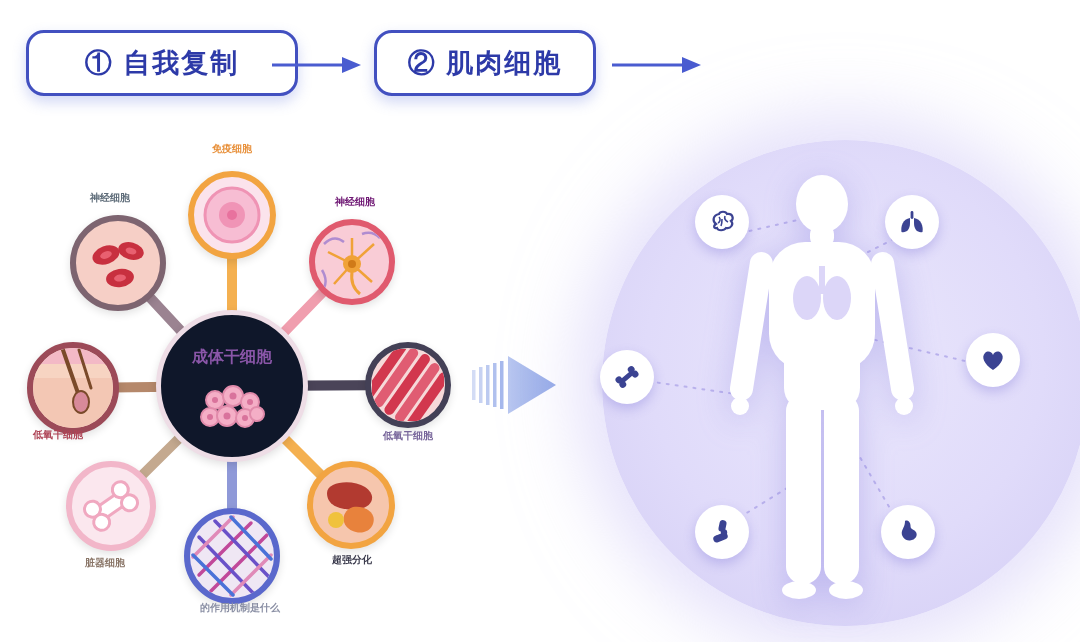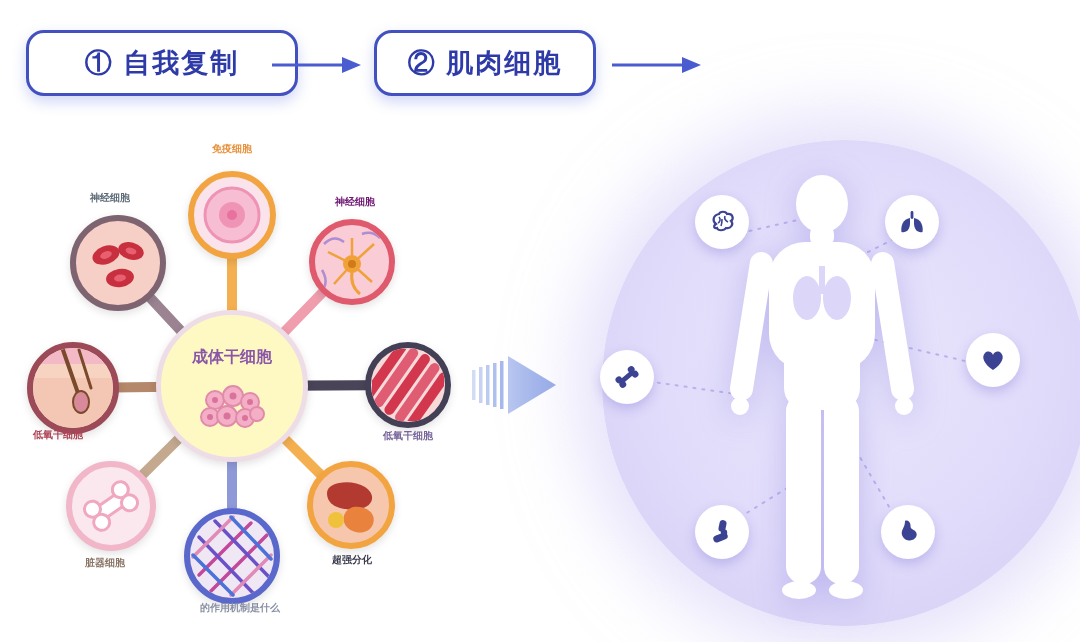--- a/index.html
+++ b/index.html
@@ -25,21 +25,21 @@
     display:flex;align-items:center;justify-content:center;overflow:hidden;
     box-shadow:0 3px 8px rgba(0,0,0,.12);}
   .c-immune{left:188px;top:41px;width:88px;height:88px;border:6px solid #f2a441;background:#fbe3ec}
   .c-blood{left:70px;top:85px;width:96px;height:96px;border:6px solid #7d6470;background:#f6cfc6}
   .c-nerve{left:309px;top:89px;width:86px;height:86px;border:6px solid #e05a6e;background:#f9ccd6}
   .c-follicle{left:27px;top:212px;width:92px;height:92px;border:6px solid #9c4a58;background:#f7ddd3}
   .c-muscle{left:365px;top:212px;width:86px;height:86px;border:6px solid #434056;background:#f6d9d9}
   .c-bone{left:66px;top:331px;width:90px;height:90px;border:6px solid #f2b6c9;background:#fbe7ee}
   .c-organ{left:307px;top:331px;width:88px;height:88px;border:6px solid #f2a441;background:#f6c6ad}
   .c-skin{left:184px;top:378px;width:96px;height:96px;border:6px solid #5a68cc;background:#efe7f4}
-  .c-center{left:156px;top:180px;width:152px;height:152px;border:5px solid #eedde6;background:#fef9c3;
+  .c-center{left:156px;top:180px;width:152px;height:152px;border:5px solid #eedde6;background:#0f172a;
     flex-direction:column;gap:16px;z-index:3;}
   .center-label{font-size:16px;font-weight:bold;color:#8a56a8;margin-top:10px;}
   .lbl{position:absolute;font-size:10px;font-weight:bold;transform:translateX(-50%);white-space:nowrap;}
   .l-immune{left:232px;top:12px;color:#e8913c}
   .l-blood{left:110px;top:61px;color:#5f6d7a}
   .l-nerve{left:355px;top:65px;color:#701a75}
   .l-follicle{left:58px;top:298px;color:#ae4456}
   .l-muscle{left:408px;top:299px;color:#77659a}
   .l-bone{left:105px;top:426px;color:#8a7668}
   .l-organ{left:352px;top:423px;color:#3a3a4c}

